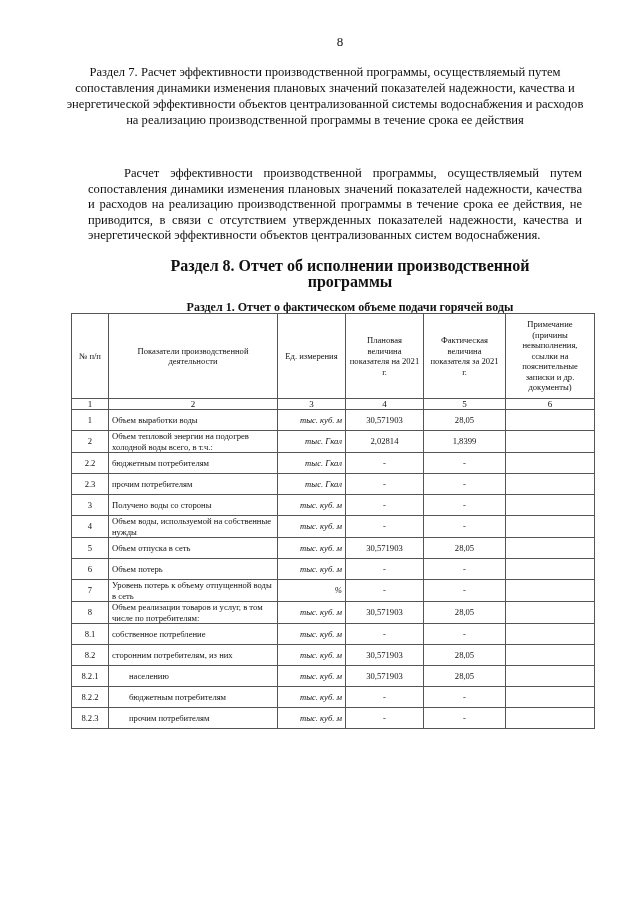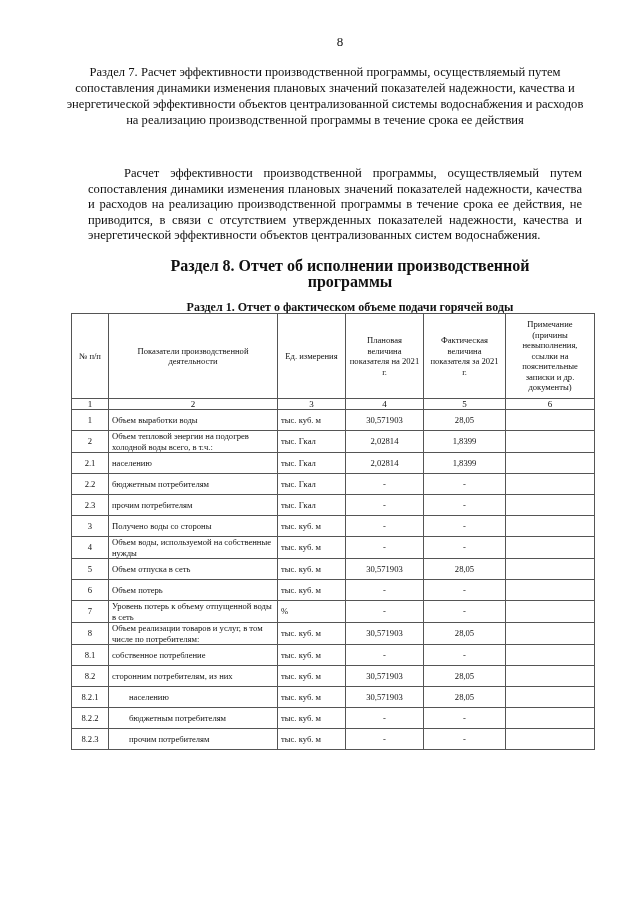--- a/index.html
+++ b/index.html
@@ -17,21 +17,21 @@
   table.report { position: absolute; top: 313px; left: 71px; width: 523px; border-collapse: collapse;
                  table-layout: fixed; font-size: 8.6px; line-height: 10.5px; }
   table.report td, table.report th { border: 1px solid #555; padding: 0 3px; font-weight: normal;
                  vertical-align: middle; overflow: hidden; }
   th.hdr { height: 84px; text-align: center; }
   tr.numrow td { height: 10px; text-align: center; font-size: 9px; line-height: 10px; }
   tr.datarow td { height: 20px; }
   td.num { text-align: center; }
   td.name { text-align: left; padding-left: 4px; font-family: Liberation Serif, serif; }
   td.name.indent { padding-left: 20px; }
-  td.unit { text-align: left; }
+  td.unit { text-align: right; font-style: italic; }
   td.val { text-align: center; }
 </style>
 </head>
 <body>
 
 <div class="page-number">8</div>
 
 <div class="heading7">Раздел 7. Расчет эффективности производственной программы, осуществляемый путем сопоставления динамики изменения плановых значений показателей надежности, качества и энергетической эффективности объектов централизованной системы водоснабжения и расходов на реализацию производственной программы в течение срока ее действия</div>
 
 <div class="para">Расчет эффективности производственной программы, осуществляемый путем сопоставления динамики изменения плановых значений показателей надежности, качества и расходов на реализацию производственной программы в течение срока ее действия, не приводится, в связи с отсутствием утвержденных показателей надежности, качества и энергетической эффективности объектов централизованных систем водоснабжения.</div>
@@ -74,28 +74,20 @@
       <td class="num">1</td>
       <td class="name">Объем выработки воды</td>
       <td class="unit">тыс. куб. м</td>
       <td class="val">30,571903</td>
       <td class="val">28,05</td>
       <td class="val"></td>
     </tr>
     <tr class="datarow">
       <td class="num">2</td>
       <td class="name">Объем тепловой энергии на подогрев холодной воды всего, в т.ч.:</td>
-      <td class="unit">тыс. Гкал</td>
-      <td class="val">2,02814</td>
-      <td class="val">1,8399</td>
-      <td class="val"></td>
-    </tr>
-    <tr class="datarow">
-      <td class="num">2.1</td>
-      <td class="name">населению</td>
       <td class="unit">тыс. Гкал</td>
       <td class="val">2,02814</td>
       <td class="val">1,8399</td>
       <td class="val"></td>
     </tr>
     <tr class="datarow">
       <td class="num">2.2</td>
       <td class="name">бюджетным потребителям</td>
       <td class="unit">тыс. Гкал</td>
       <td class="val">-</td>

